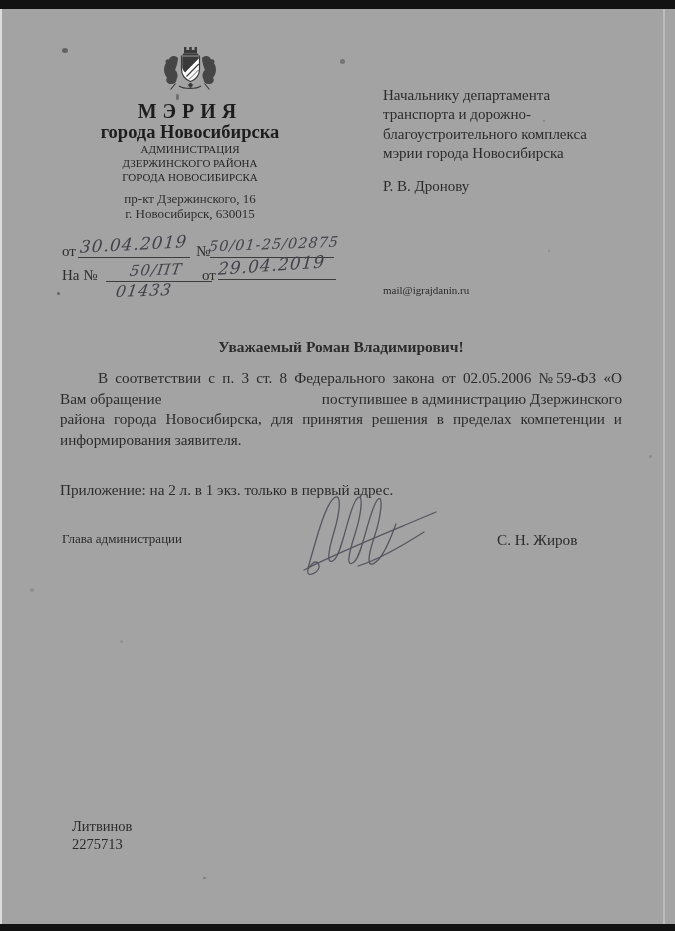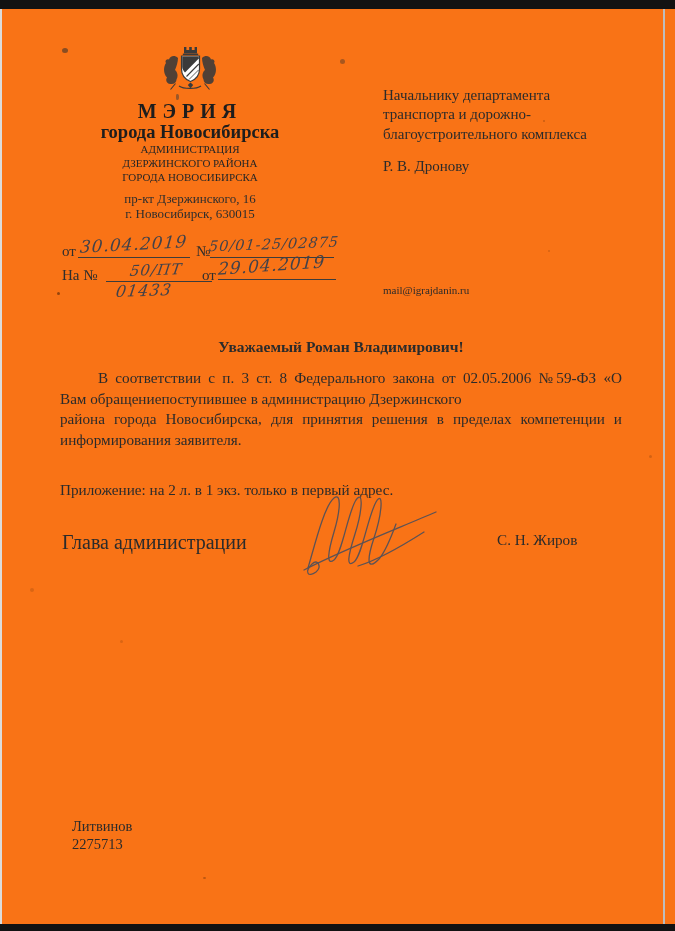--- a/index.html
+++ b/index.html
@@ -1,16 +1,16 @@
 <!DOCTYPE html>
 <html><head>
 <meta charset="utf-8">
 <style>
   html,body{margin:0;padding:0;background:#e8e8e8;}
-  .page{position:relative;width:675px;height:931px;background:#f97316;overflow:hidden;
+  .page{position:relative;width:675px;height:931px;background:#a3a3a3;overflow:hidden;
         font-family:"Liberation Serif","DejaVu Serif",serif;color:#2b2b2b;}
   
   .edge-top{position:absolute;left:0;top:0;width:675px;height:9px;background:#121212;}
   .edge-bottom{position:absolute;left:0;top:924px;width:675px;height:7px;background:#121212;}
   .edge-right{position:absolute;left:663px;top:9px;width:2px;height:915px;background:#bdbdbd;}
   .edge-left{position:absolute;left:0;top:9px;width:2px;height:915px;background:#dcdcdc;}
   
   .letterhead{position:absolute;left:30px;top:45px;width:320px;text-align:center;}
   .emblem{display:block;margin:0 auto 7px auto;}
   .org-title{font-size:20px;font-weight:bold;letter-spacing:6px;color:#1d1d1d;line-height:22px;}
@@ -38,25 +38,25 @@
   .ref-reply-date-value{left:218px;top:255px;font-size:17px;transform:rotate(-4deg) skewX(-8deg);}
   
   .recipient{position:absolute;left:383px;top:86px;width:262px;font-size:15px;line-height:19.4px;}
   .recipient-name{margin-top:13px;}
   .email{position:absolute;left:383px;top:284px;font-size:11px;}
   
   .salutation{position:absolute;left:60px;top:338px;width:562px;text-align:center;font-size:15.5px;font-weight:bold;}
   .paragraph{position:absolute;left:60px;top:368px;width:562px;font-size:15.2px;}
   .pline{height:20.6px;line-height:20.6px;overflow:hidden;text-align:justify;text-align-last:justify;}
   .pline.indent{text-indent:38px;}
-  .pline.flexline{display:flex;text-align:left;text-align-last:left;}
+  .pline.flexline{display:flex;justify-content:space-between;text-align:left;text-align-last:left;}
   .pline.last{text-align:right;text-align-last:left;}
   .attachment{position:absolute;left:60px;top:481px;font-size:15.2px;}
   
-  .sig-title{position:absolute;left:62px;top:531px;font-size:20px;}
+  .sig-title{position:absolute;left:62px;top:531px;font-size:13px;}
   .sig-name{position:absolute;left:497px;top:531px;font-size:15.2px;}
   .sig-scribble{position:absolute;left:298px;top:486px;}
   
   .footer{position:absolute;left:72px;top:818px;font-size:14.5px;line-height:17.5px;}
   
   .speck{position:absolute;border-radius:50%;}
   .sp1{left:62px;top:48px;width:6px;height:5px;background:rgba(45,45,45,.55);}
   .sp2{left:340px;top:59px;width:5px;height:5px;background:rgba(45,45,45,.4);}
   .sp3{left:176px;top:94px;width:3px;height:6px;background:rgba(60,60,60,.5);border-radius:40% 60% 60% 40%;}
   .sp4{left:57px;top:292px;width:3px;height:3px;background:rgba(0,0,0,.4);}
@@ -116,20 +116,21 @@
   <span class="hand ref-reply-top">50/ПТ</span>
   <span class="hand ref-reply-bottom">01433</span>
   <span class="ref-label ref-reply-date-label">от</span>
   <span class="ref-line ref-reply-date-line"></span>
   <span class="hand ref-reply-date-value">29.04.2019</span>
 
   <div class="recipient">
     <div>Начальнику департамента</div>
     <div>транспорта  и дорожно-</div>
     <div>благоустроительного комплекса</div>
+    <div>мэрии города Новосибирска</div>
     <div class="recipient-name">Р. В. Дронову</div>
   </div>
   <div class="email">mail@igrajdanin.ru</div>
 
   <div class="salutation">Уважаемый Роман Владимирович!</div>
   <div class="paragraph">
     <div class="pline indent">В соответствии с п. 3 ст. 8 Федерального закона от 02.05.2006 №59-ФЗ «О</div>
     <div class="pline flexline">
       <span>Вам  обращение</span>
       <span>поступившее в администрацию Дзержинского</span>

